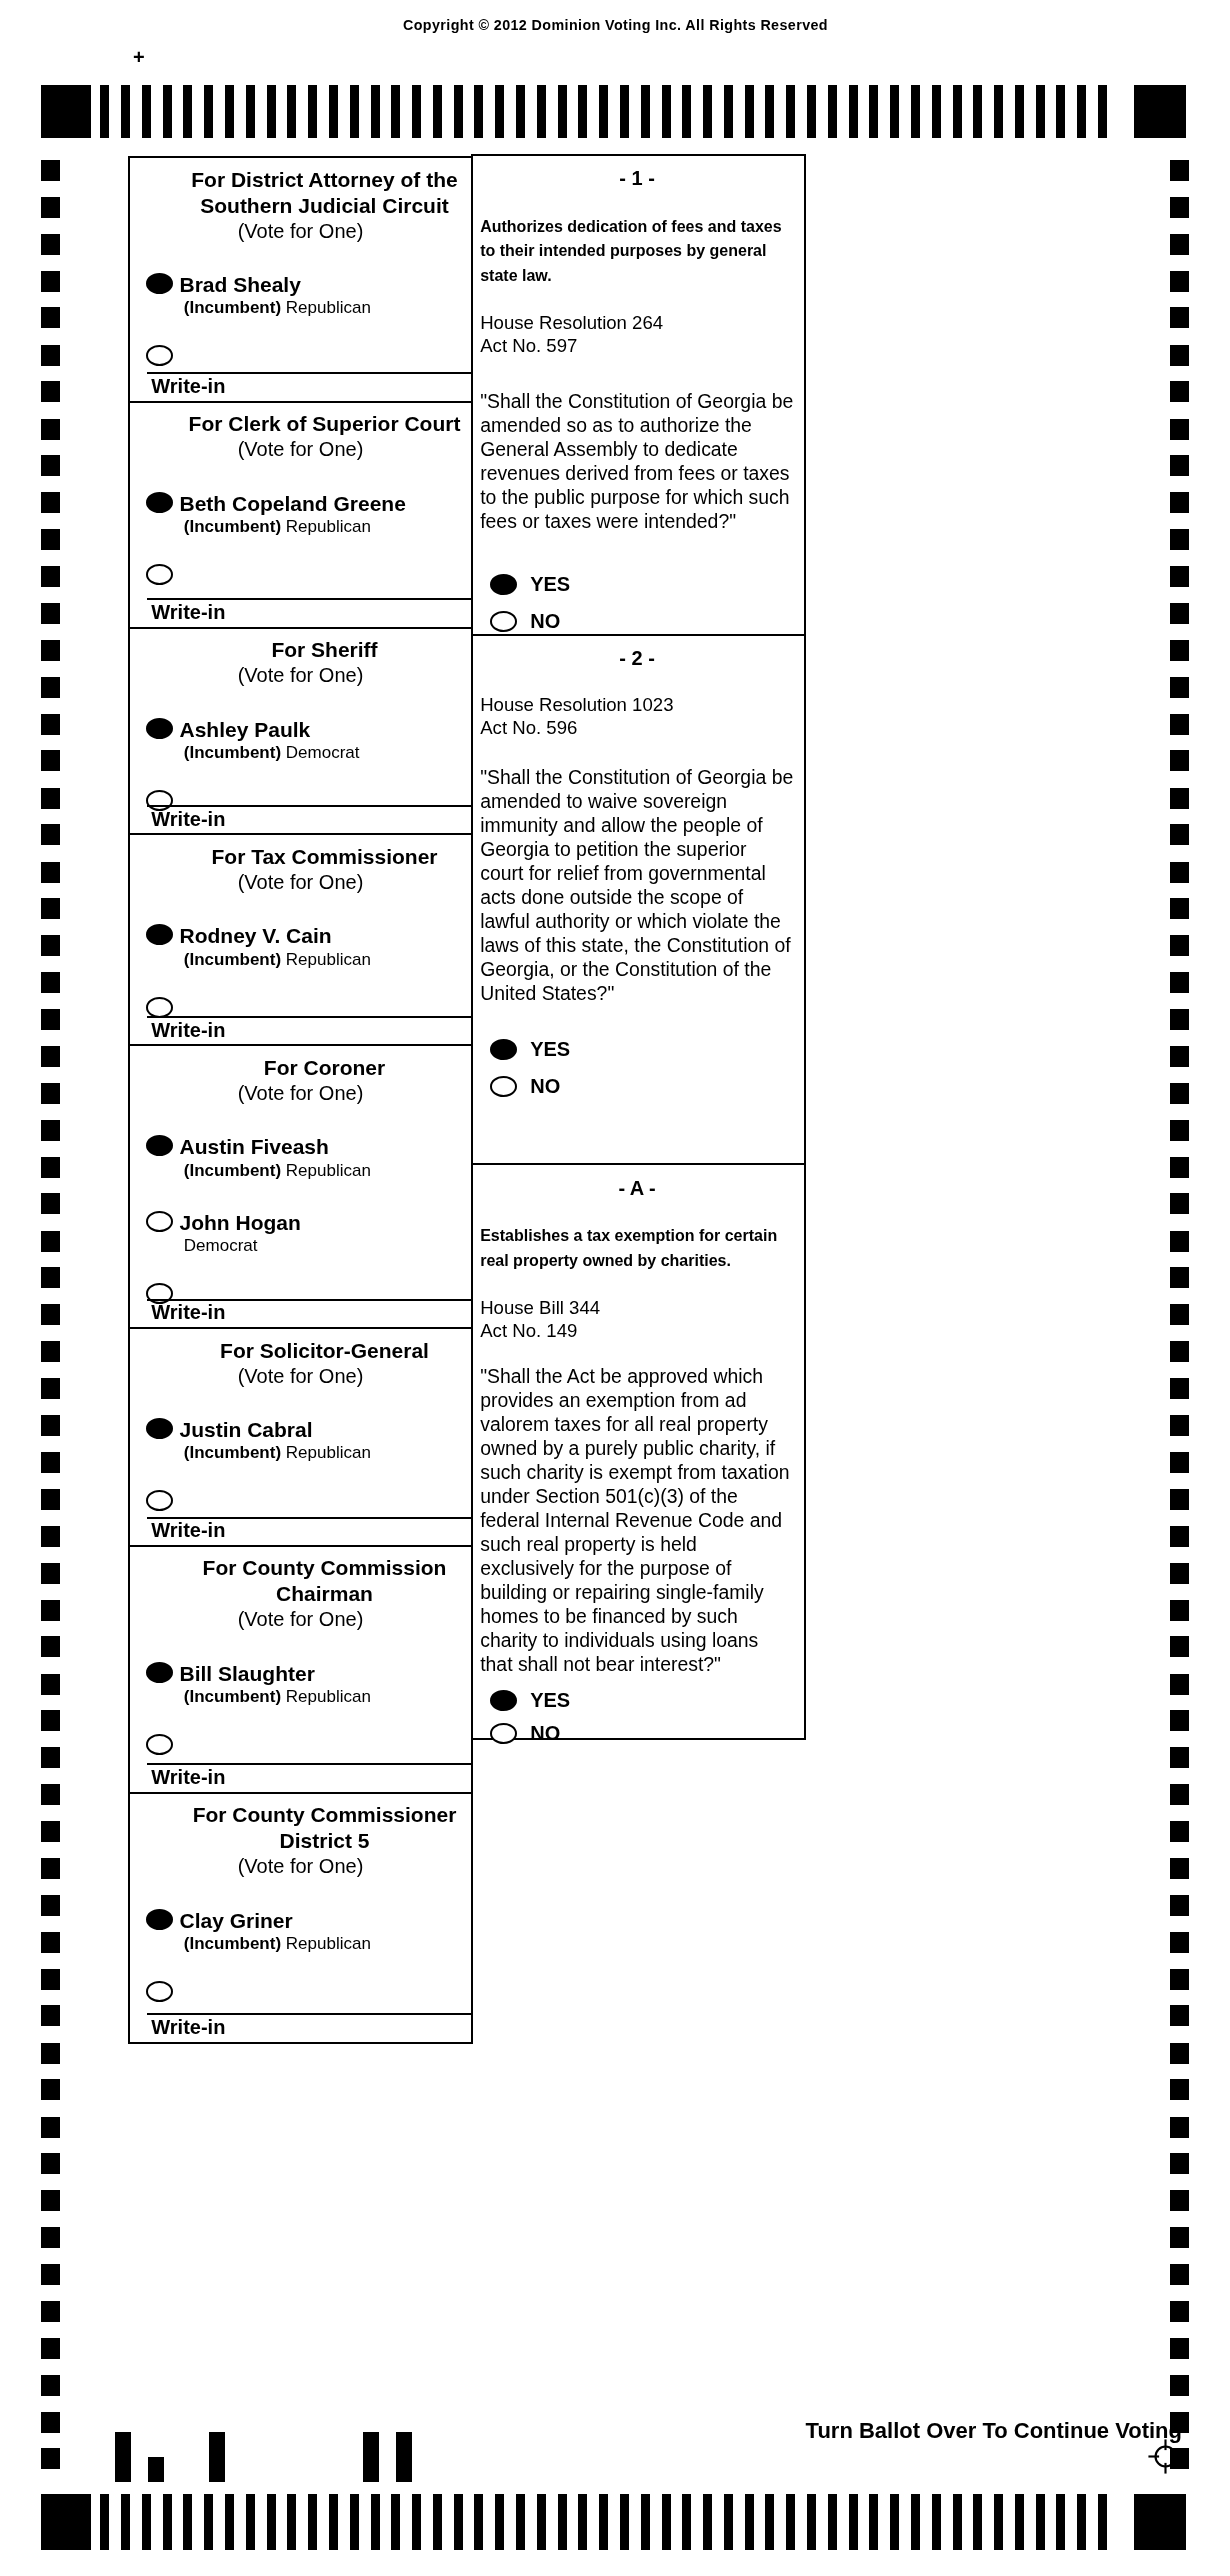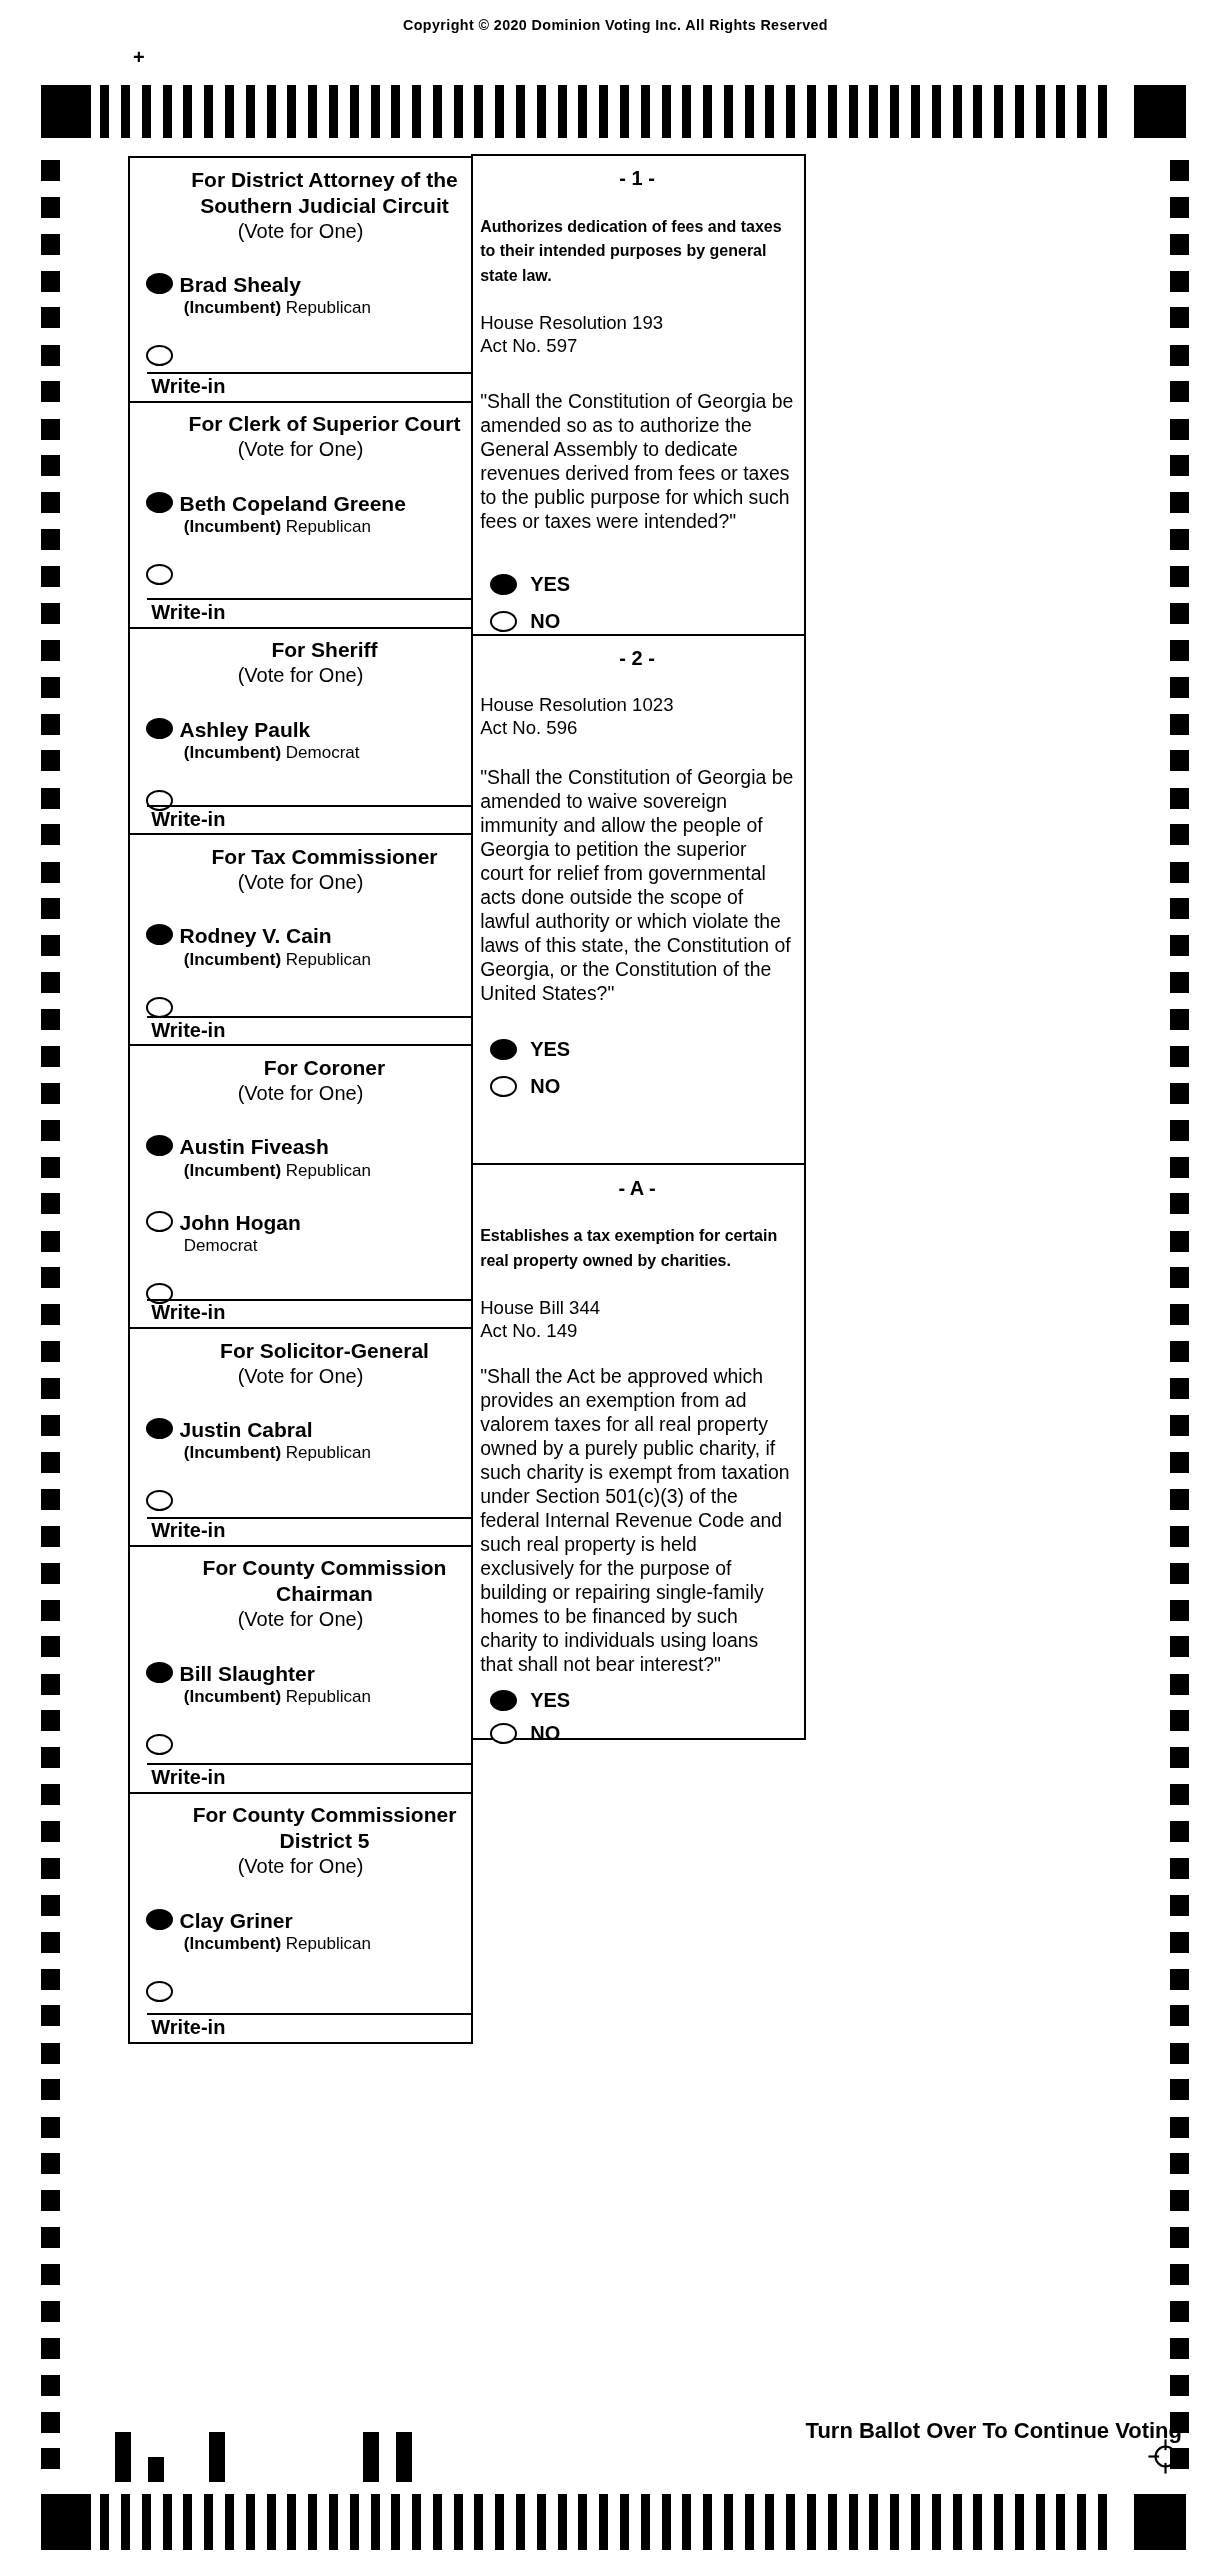--- a/index.html
+++ b/index.html
@@ -61,21 +61,21 @@
   .turn-text { position:absolute; top:2418px; right:49px; font-size:22px; font-weight:bold; }
   .crosshair { position:absolute; left:1147px; top:2438px; }
   .barcode-label { position:absolute; left:413px; top:2443px; font-size:10.8px; font-weight:bold;
                    transform:rotate(90deg); transform-origin:left top; }
 </style>
 </head>
 <body>
 
 <div id="page">
 
-  <div class="copyright">Copyright © 2020 Dominion Voting Inc. All Rights Reserved</div>
+  <div class="copyright">Copyright © 2012 Dominion Voting Inc. All Rights Reserved</div>
   <div class="plus-mark">+</div>
 
   <div id="top-band"></div>
   <div id="edge-left"></div>
   <div id="edge-right"></div>
 
   <div class="left-col">
 
     <div class="contest" style="height:247px">
       <div class="c-title first">For District Attorney of the</div>
@@ -238,21 +238,21 @@
 
   </div>
 
   <div class="right-col">
 
 
     <div class="measure" style="height:482px">
       <div class="m-number">- 1 -</div>
       <div class="m-summary">Authorizes dedication of fees and taxes to their intended purposes by general state law.</div>
       <div class="m-auth-wrap">
-        <div class="m-auth">House Resolution 193</div>
+        <div class="m-auth">House Resolution 264</div>
         <div class="m-auth">Act No. 597</div>
       </div>
       <div class="m-question">"Shall the Constitution of Georgia be amended so as to authorize the General Assembly to dedicate revenues derived from fees or taxes to the public purpose for which such fees or taxes were intended?"</div>
       <div class="m-options">
         <div class="opt-row">
           <div class="oval filled"></div>
           <span class="opt-label">YES</span>
         </div>
         <div class="opt-row">
           <div class="oval"></div>

